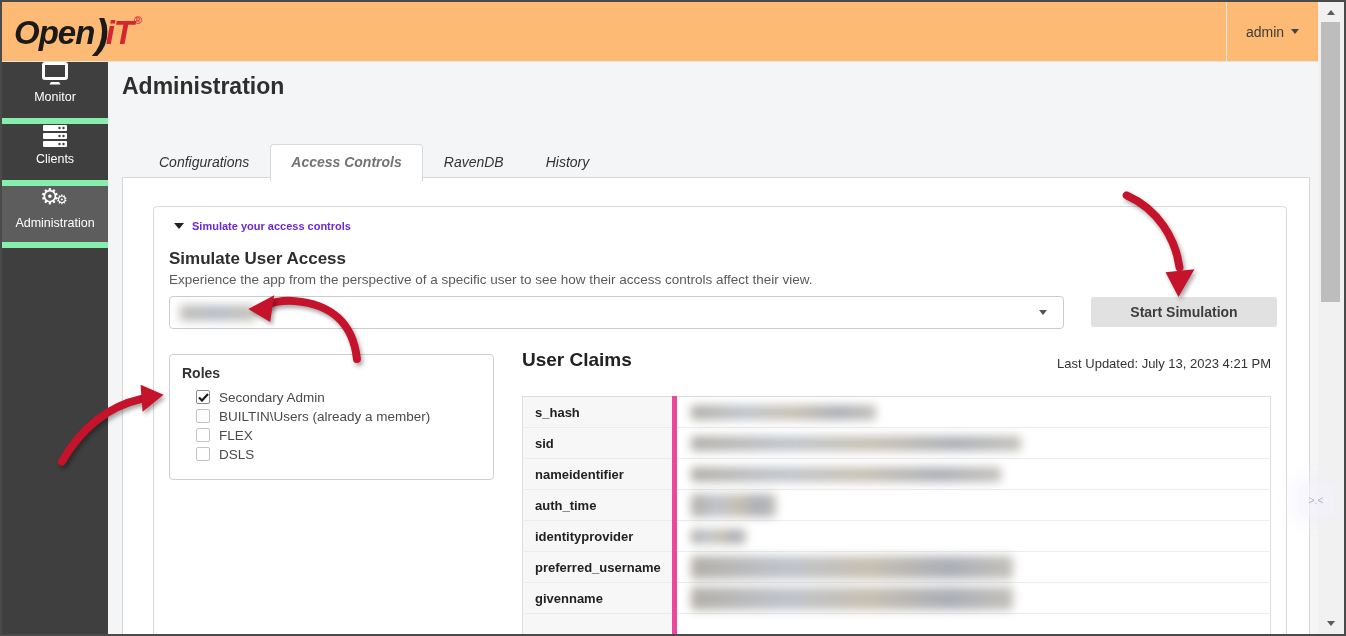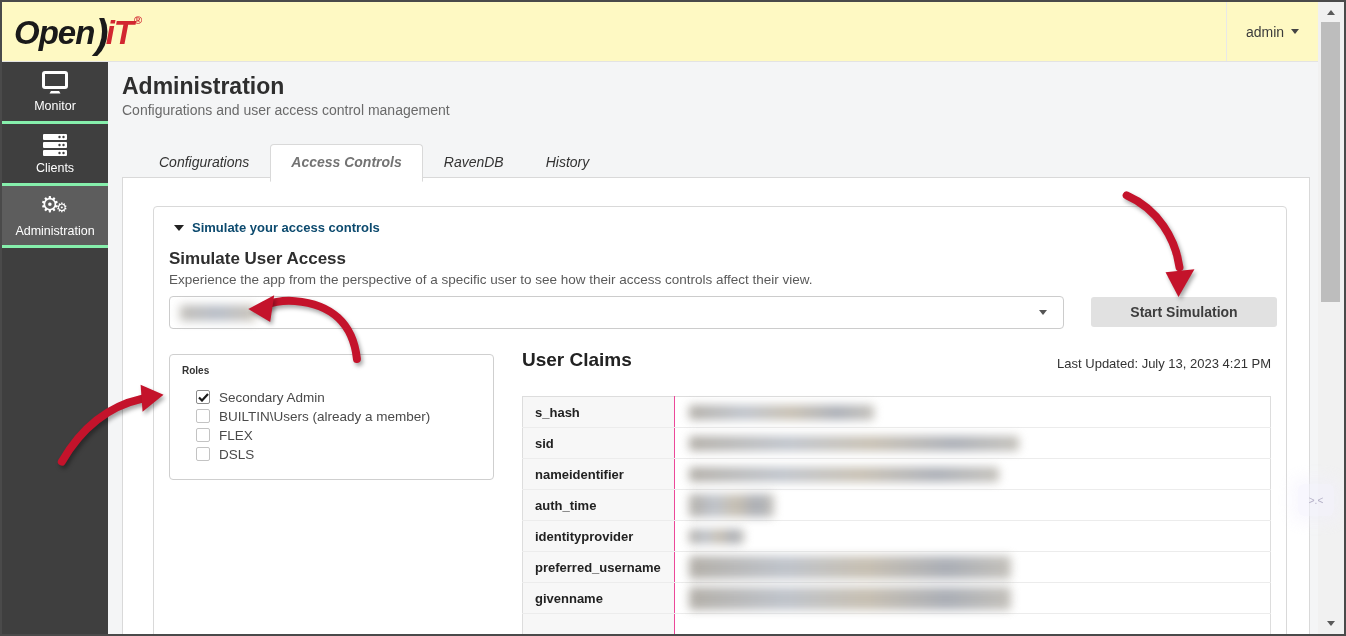--- a/index.html
+++ b/index.html
@@ -2,37 +2,37 @@
 <html><head>
 <meta charset="utf-8">
 <style>
   * { margin:0; padding:0; box-sizing:border-box; }
   html,body { width:1346px; height:636px; font-family:"Liberation Sans", sans-serif; }
 
   .frame { position:relative; width:1346px; height:636px; background:#f4f5f6;
            border:2px solid #4a4a4a; overflow:hidden; }
 
   
-  .header { position:absolute; left:0; top:0; right:26px; height:60px; background:#fef9c3;
+  .header { position:absolute; left:0; top:0; right:26px; height:60px; background:#fdba74;
             border-bottom:1px solid #e3e3e3; z-index:5; }
   .logo { position:absolute; left:12px; top:10px; font-style:italic; font-weight:bold;
           font-size:33px; letter-spacing:-1px; color:#1a1a1a; white-space:nowrap; }
   .logo .paren { font-size:40px; vertical-align:-4px; font-weight:bold; margin-left:1px; }
   .logo .it { color:#d22630; margin-left:-2px; }
   .logo .reg { color:#d22630; font-size:11px; vertical-align:20px; font-style:normal; margin-left:1px; }
   .user-menu { position:absolute; right:0; top:0; width:92px; height:59px;
                border-left:1px solid #e8e8e8; display:flex; align-items:center;
                justify-content:center; gap:7px; color:#3c3c3c; font-size:14px; cursor:pointer; }
   .caret-down { width:0; height:0; border-left:4px solid transparent; border-right:4px solid transparent;
                 border-top:5px solid #444; display:inline-block; }
 
   
   .sidebar { position:absolute; left:0; top:60px; bottom:0; width:106px; background:#3f3f3f; z-index:4; }
-  .side-item { height:62px; border-bottom:3px solid #86efac; color:#fff; display:flex;
-               flex-direction:column; align-items:center; justify-content:center; gap:4px; cursor:pointer; }
+  .side-item { height:62px; border-bottom:6px solid #86efac; color:#fff; display:flex;
+               flex-direction:column; align-items:center; gap:4px; cursor:pointer; }
   .side-item.active { background:#5d5d5d; }
   .side-item .lbl { font-size:12.5px; color:#fff; }
   .side-item svg { display:block; }
   .gears { position:relative; width:30px; height:26px; }
   .gears .g1 { position:absolute; left:0px; top:-2px; font-size:22px; color:#fff; font-style:normal; }
   .gears .g2 { position:absolute; left:16px; top:6px; font-size:13px; color:#fff; font-style:normal; }
 
   
   .main { position:absolute; left:106px; top:60px; right:26px; bottom:0; background:#f4f5f6; }
   .page-title { position:absolute; left:14px; top:11px; font-size:23px; font-weight:bold; color:#2e2e2e; }
@@ -45,51 +45,51 @@
                 border-radius:4px 4px 0 0; margin-bottom:-1px; }
 
   .tab-panel { position:absolute; left:14px; right:8px; top:115px; bottom:-2px;
                background:#fff; border:1px solid #d9d9d9; border-bottom:none; }
 
   .sim-panel { position:absolute; left:30px; right:22px; top:28px; height:520px;
                border:1px solid #d9d9d9; border-radius:4px; background:#fff; }
   .expander { position:absolute; left:20px; top:13px; display:flex; align-items:center; gap:8px; cursor:pointer; }
   .expander .tri { width:0; height:0; border-left:5px solid transparent; border-right:5px solid transparent;
                    border-top:6px solid #222; }
-  .expander .txt { font-size:13px; font-weight:bold; color:#0c4a6e; }
+  .expander .txt { font-size:11px; font-weight:bold; color:#6d28d9; }
   .sim-h2 { position:absolute; left:15px; top:42px; font-size:17px; font-weight:bold; color:#2e2e2e; }
   .sim-desc { position:absolute; left:15px; top:65px; font-size:13.5px; color:#5a5a5a; }
 
   .user-select { position:absolute; left:15px; top:89px; width:895px; height:33px; background:#fff;
                  border:1px solid #ccc; border-radius:4px; cursor:pointer; }
   .user-select .sel-caret { position:absolute; right:16px; top:13px; width:0; height:0;
                  border-left:4px solid transparent; border-right:4px solid transparent;
                  border-top:5px solid #555; }
   .start-btn { position:absolute; left:937px; top:90px; width:186px; height:30px; background:#e1e1e1;
                border:none; border-radius:3px; font-size:14px; font-weight:600; color:#3d3d3d;
                font-family:"Liberation Sans", sans-serif; cursor:pointer; }
 
   .roles-box { position:absolute; left:15px; top:147px; width:325px; height:126px;
                border:1px solid #cfcfcf; border-radius:4px; background:#fff; }
-  .roles-label { position:absolute; left:12px; top:10px; font-size:10px; font-weight:bold; color:#333; }
+  .roles-label { position:absolute; left:12px; top:10px; font-size:14px; font-weight:bold; color:#333; }
   .roles-list { position:absolute; left:26px; top:35px; display:flex; flex-direction:column; gap:5px; }
   .chk-row { display:flex; align-items:center; gap:9px; height:14px; cursor:pointer; }
   .chk { width:14px; height:14px; border:1px solid #c3c3c3; border-radius:2px; background:#fff;
          display:flex; align-items:center; justify-content:center; flex:0 0 auto; }
   .chk.checked { border-color:#8a8a8a; }
   .chk svg { display:block; }
   .chk-label { font-size:13.5px; color:#4a4a4a; white-space:nowrap; }
 
   .claims { position:absolute; left:368px; top:142px; right:15px; }
   .claims-head { display:flex; justify-content:space-between; align-items:flex-end; margin-bottom:25px; }
   .claims-title { font-size:19px; font-weight:bold; color:#222; }
   .claims-updated { font-size:13px; color:#333; }
   .claims-table { width:100%; border-collapse:collapse; border:1px solid #ddd; }
   .claims-table td { border-bottom:1px solid #ececec; height:31px; vertical-align:middle; }
-  .claims-table td.k { width:152px; background:#f7f7f7; border-right:1px solid #ec4899;
+  .claims-table td.k { width:152px; background:#f7f7f7; border-right:5px solid #ec4899;
                        font-weight:bold; font-size:13px; color:#222; padding-left:12px; }
   .claims-table td.v { padding-left:14px; background:#fff; }
   .blob { height:15px; border-radius:2px; filter:blur(5px); opacity:.75;
           background:linear-gradient(90deg,#9a958c,#aab0ba 30%,#b5ab99 55%,#8f949e 80%,#b0aca3); }
   .blob.tall { height:23px; }
   .sel-blob { position:absolute; left:10px; top:8px; width:76px; height:16px; border-radius:2px;
               filter:blur(5px); opacity:.7; background:linear-gradient(90deg,#a9a49b,#9aa2b0,#b3aa9a); }
 
   
   .scrollbar { position:absolute; right:0; top:0; bottom:0; width:26px; background:#f1f1f1; z-index:6; }
@@ -163,21 +163,20 @@
       <span class="gears">
           <span class="g1">⚙</span>
           <span class="g2">⚙</span>
         </span>
       <span class="lbl">Administration</span>
     </div>
   </div>
 
   <div class="main">
     <div class="page-title">Administration</div>
-    <div class="page-subtitle">Configurations and user access control management</div>
 
     <div class="tabs">
       <div class="tab">Configurations</div>
       <div class="tab active">Access Controls</div>
       <div class="tab">RavenDB</div>
       <div class="tab">History</div>
     </div>
 
     <div class="tab-panel">
       <div class="sim-panel">

